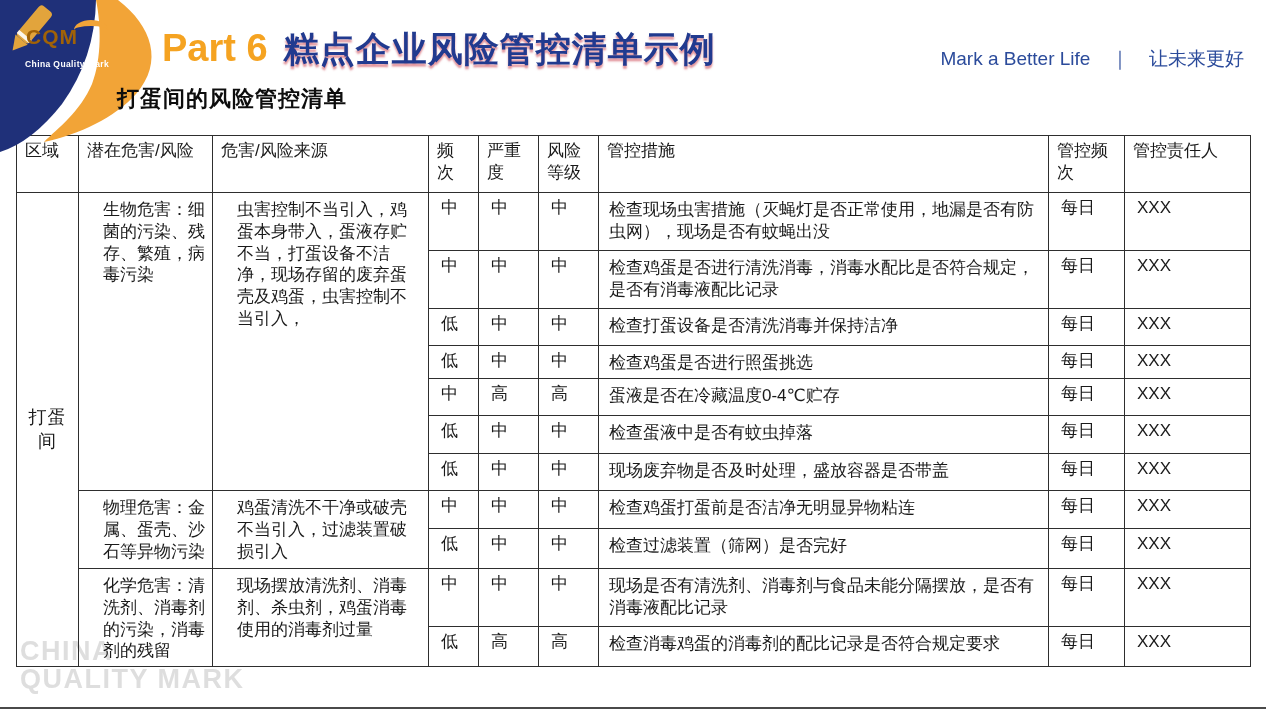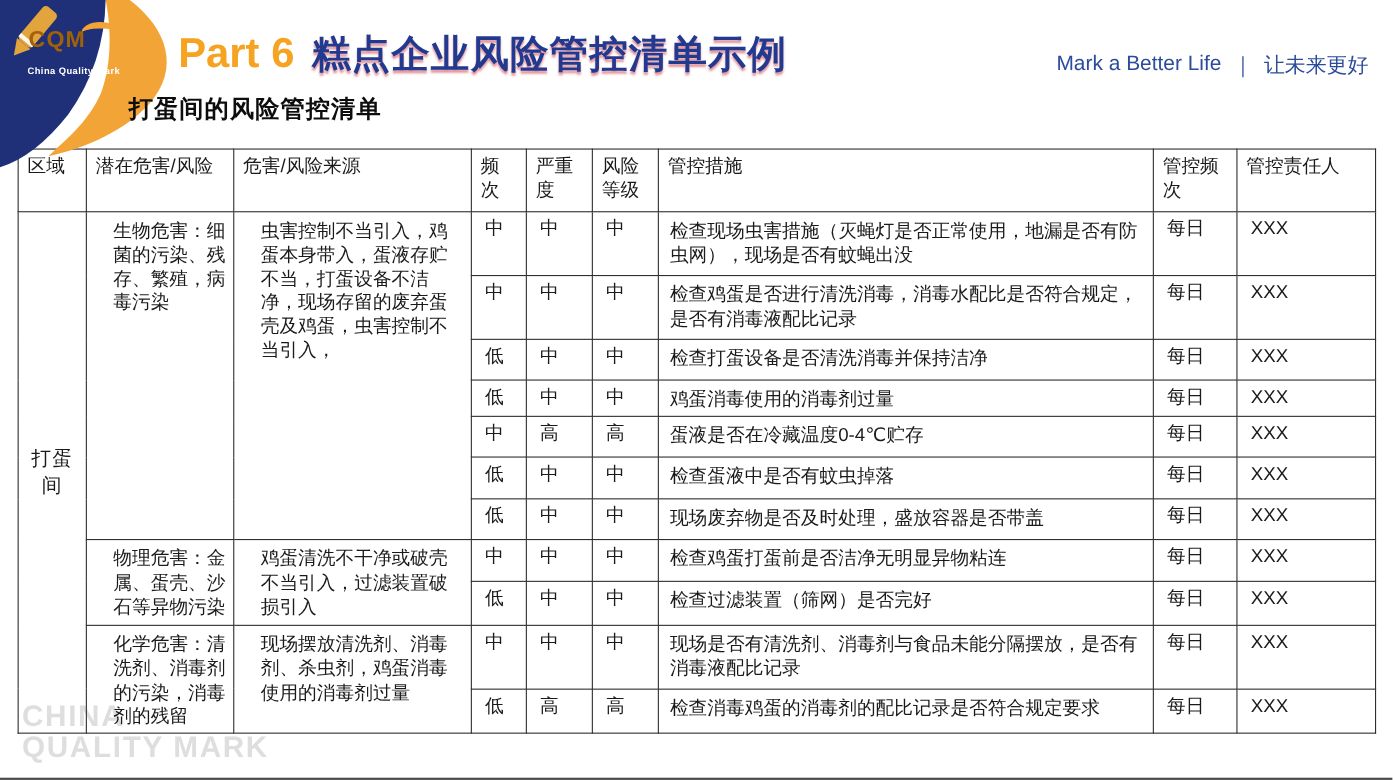--- a/index.html
+++ b/index.html
@@ -24,21 +24,21 @@
     position:absolute;left:25px;top:59px;color:#ffffff;
     font-size:8.5px;font-weight:bold;letter-spacing:.4px;white-space:nowrap;
   }
   .part-line{position:absolute;left:162px;top:26px;display:flex;align-items:baseline;gap:16px;z-index:4;white-space:nowrap;}
   .part-label{color:#F5A321;font-size:38px;font-weight:bold;}
   .page-title{
     color:#213A8F;font-size:35px;font-weight:bold;letter-spacing:1px;
     text-shadow:0 3px 2px rgba(198,40,55,.5);
   }
   .tagline{
-    position:absolute;right:22px;top:46px;display:flex;align-items:center;gap:10px;
+    position:absolute;right:22px;top:46px;display:flex;align-items:center;gap:20px;
     color:#2B4B9B;font-size:19px;z-index:4;white-space:nowrap;
   }
   .subtitle{
     position:absolute;left:117px;top:84px;z-index:4;
     color:#0d0d0d;font-size:22px;font-weight:bold;letter-spacing:1px;
   }
   
   .watermark{
     position:absolute;left:20px;top:637px;z-index:0;
     color:#c9c9c9;opacity:.6;font-weight:bold;letter-spacing:1.5px;
@@ -170,21 +170,21 @@
           <td class="v">中</td>
           <td class="v">中</td>
           <td class="measure">检查打蛋设备是否清洗消毒并保持洁净</td>
           <td class="v">每日</td>
           <td class="v">XXX</td>
         </tr>
         <tr>
           <td class="v">低</td>
           <td class="v">中</td>
           <td class="v">中</td>
-          <td class="measure">鸡蛋消毒使用的消毒剂过量</td>
+          <td class="measure">检查鸡蛋是否进行照蛋挑选</td>
           <td class="v">每日</td>
           <td class="v">XXX</td>
         </tr>
         <tr>
           <td class="v">中</td>
           <td class="v">高</td>
           <td class="v">高</td>
           <td class="measure">蛋液是否在冷藏温度0-4℃贮存</td>
           <td class="v">每日</td>
           <td class="v">XXX</td>

